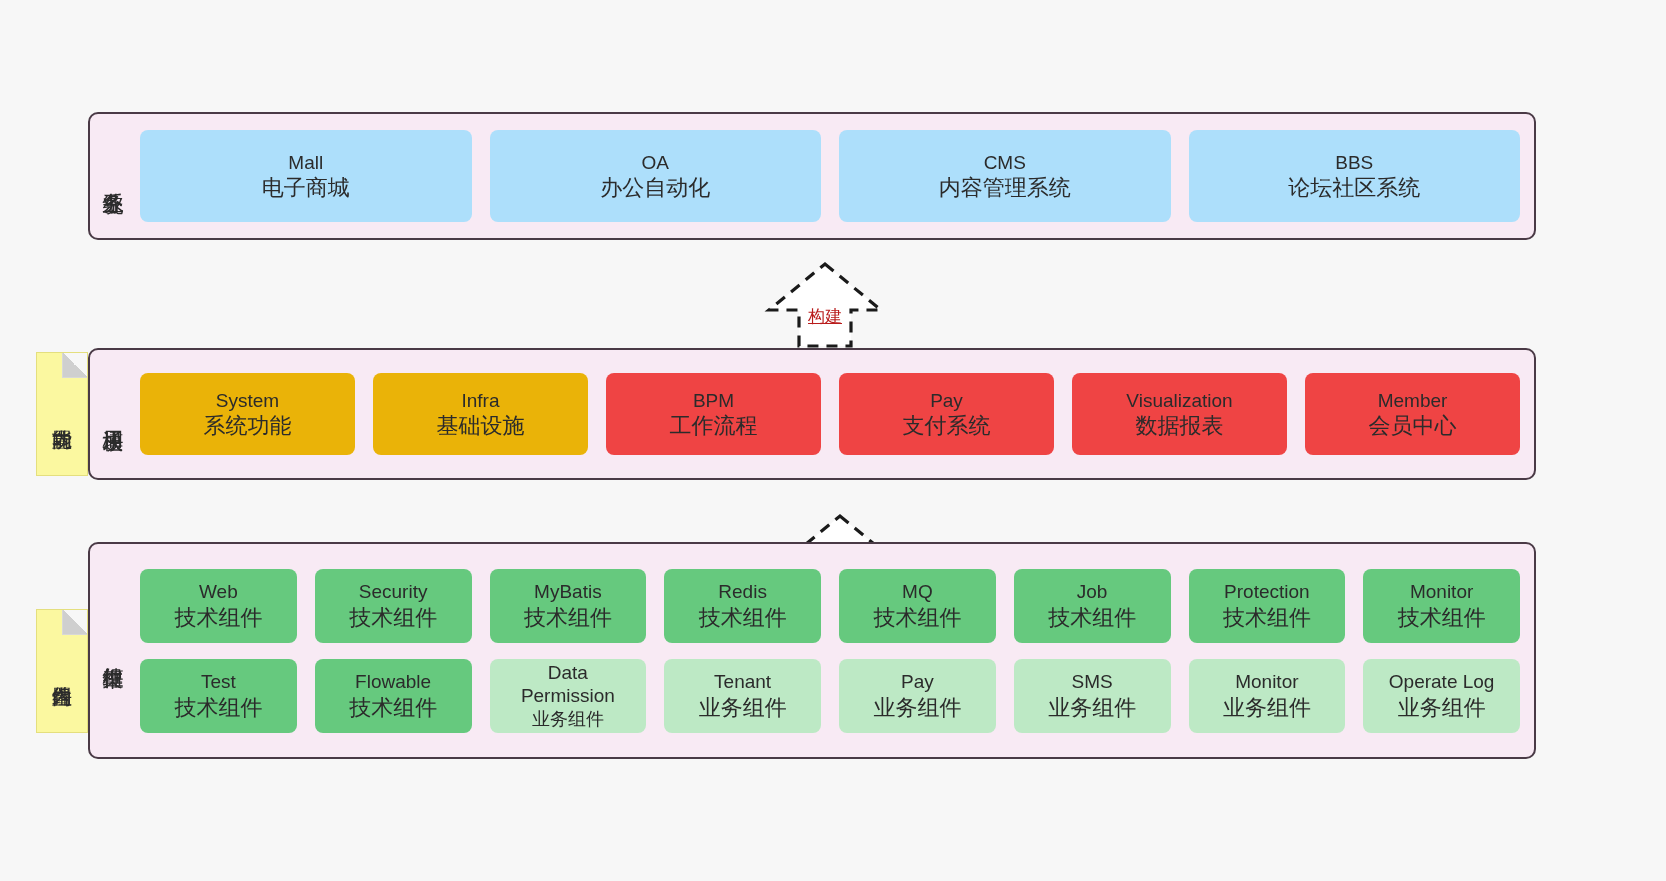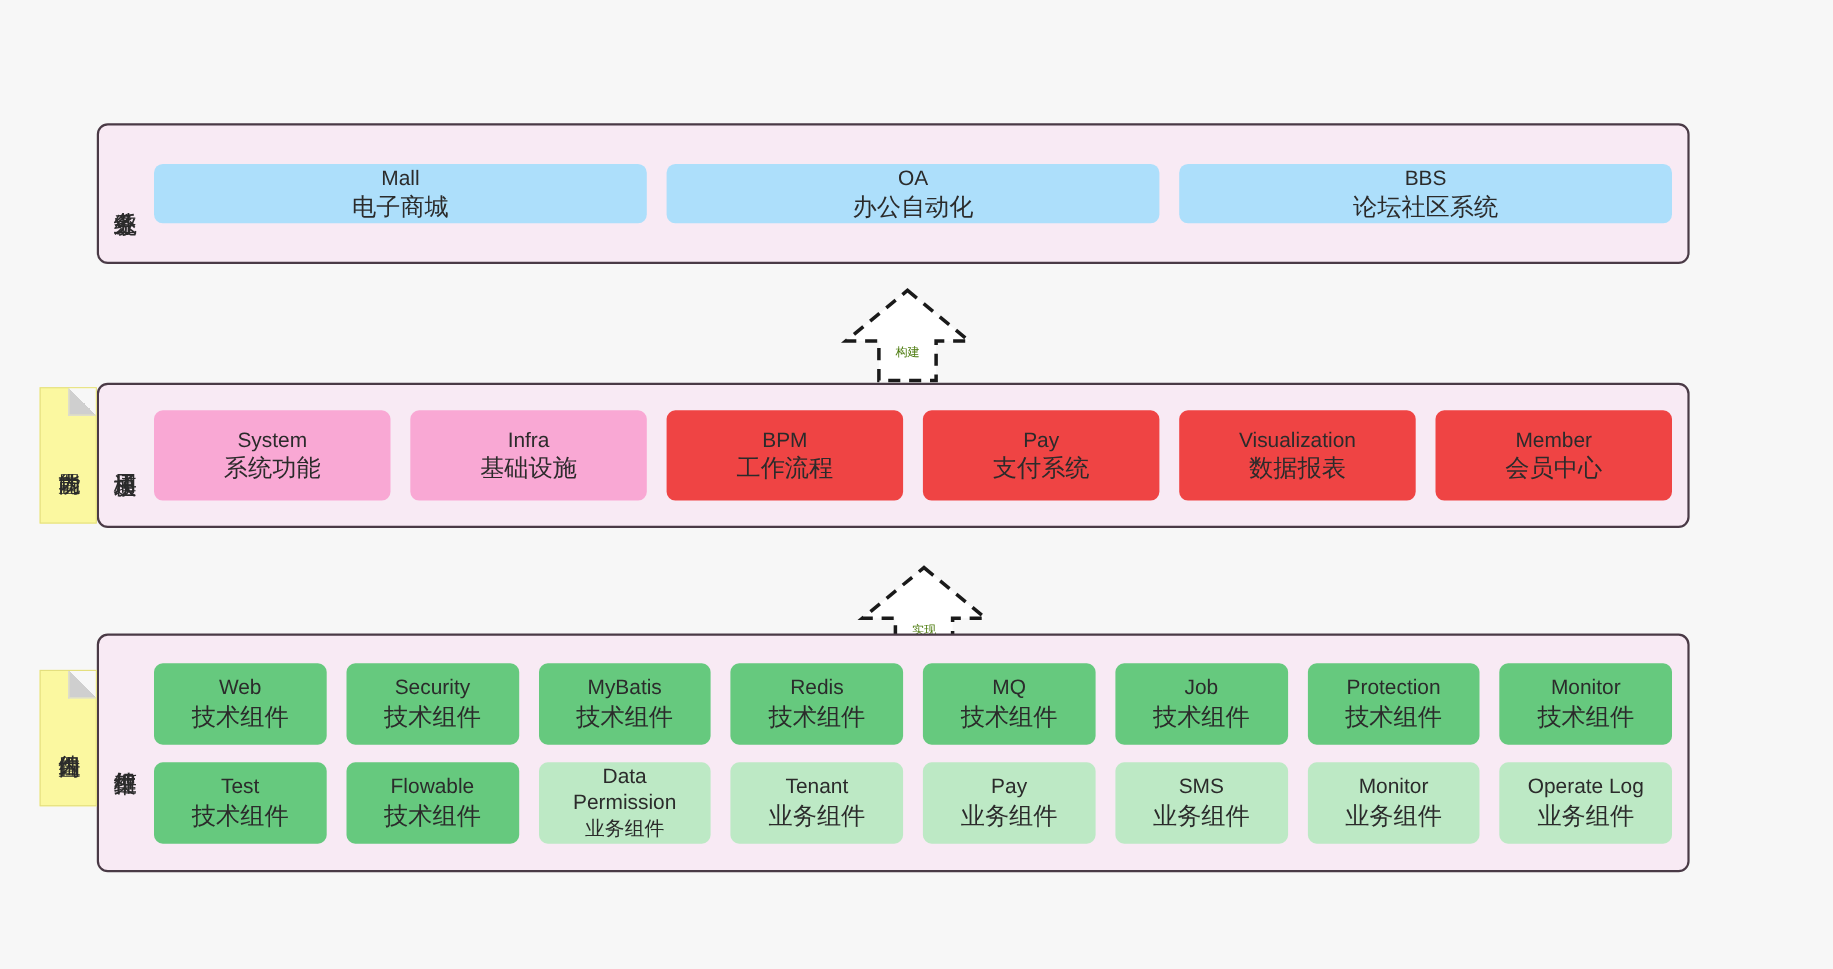--- a/index.html
+++ b/index.html
@@ -75,27 +75,27 @@
     text-align: center;
     box-sizing: border-box;
     padding: 4px 6px;
     color: #2b2b2b;
     line-height: 1.24;
   }
   .node .t1 { font-size: 19px; }
   .node .t2 { font-size: 22px; }
   .node .t3 { font-size: 18px; }
 
-  .h-biz  { height: 54px; }
+  .h-biz  { height: 92px; }
   .h-mod  { height: 82px; }
   .h-comp { height: 74px; }
 
   
   .c-blue        { background: #addffb; }
-  .c-red         { background: #f9a8d4; }
+  .c-red         { background: #eab308; }
   .c-pink        { background: #ef4444; }
   .c-green       { background: #66c97e; }
   .c-green-light { background: #bde9c5; }
 
   
   .note {
     position: absolute;
     background: #fbf8a0;
     border: 1px solid #e4df7e;
     box-sizing: border-box;
@@ -127,31 +127,32 @@
     position: absolute;
     width: 140px;
     height: 92px;
   }
   .arrow svg { display: block; width: 100%; height: 100%; }
   .arrow-label {
     position: absolute;
     left: 50%;
     transform: translateX(-50%);
     bottom: 22px;
-    font-size: 11px;
-    color: #4d7c0f;
+    font-size: 17px;
+    color: #b91c1c;
     background: transparent;
     white-space: nowrap;
     user-select: none;
+    text-decoration: underline;
   }
 
   
   #layer-business { left: 88px;  top: 112px; width: 1448px; height: 128px; }
   #layer-modules  { left: 88px;  top: 348px; width: 1448px; height: 132px; }
-  #layer-frame    { left: 88px;  top: 576px; width: 1448px; height: 217px; }
+  #layer-frame    { left: 88px;  top: 542px; width: 1448px; height: 217px; }
 
   #note-builtin-features   { left: 36px; top: 352px; width: 52px; height: 124px; }
   #note-builtin-components { left: 36px; top: 609px; width: 52px; height: 124px; }
 
   #arrow-build   { left: 755px; top: 258px; }
   #arrow-realize { left: 770px; top: 510px; }
 </style>
 </head>
 <body>
 
@@ -167,20 +168,24 @@
           <span class="t2">电子商城</span>
         </div>
 
         <div class="node c-blue h-biz">
           <span class="t1">OA</span>
           <span class="t2">办公自动化</span>
         </div>
 
 
 
+        <div class="node c-blue h-biz">
+          <span class="t1">CMS</span>
+          <span class="t2">内容管理系统</span>
+        </div>
 
         <div class="node c-blue h-biz">
           <span class="t1">BBS</span>
           <span class="t2">论坛社区系统</span>
         </div>
 
       </div>
     </div>
   </div>
 

